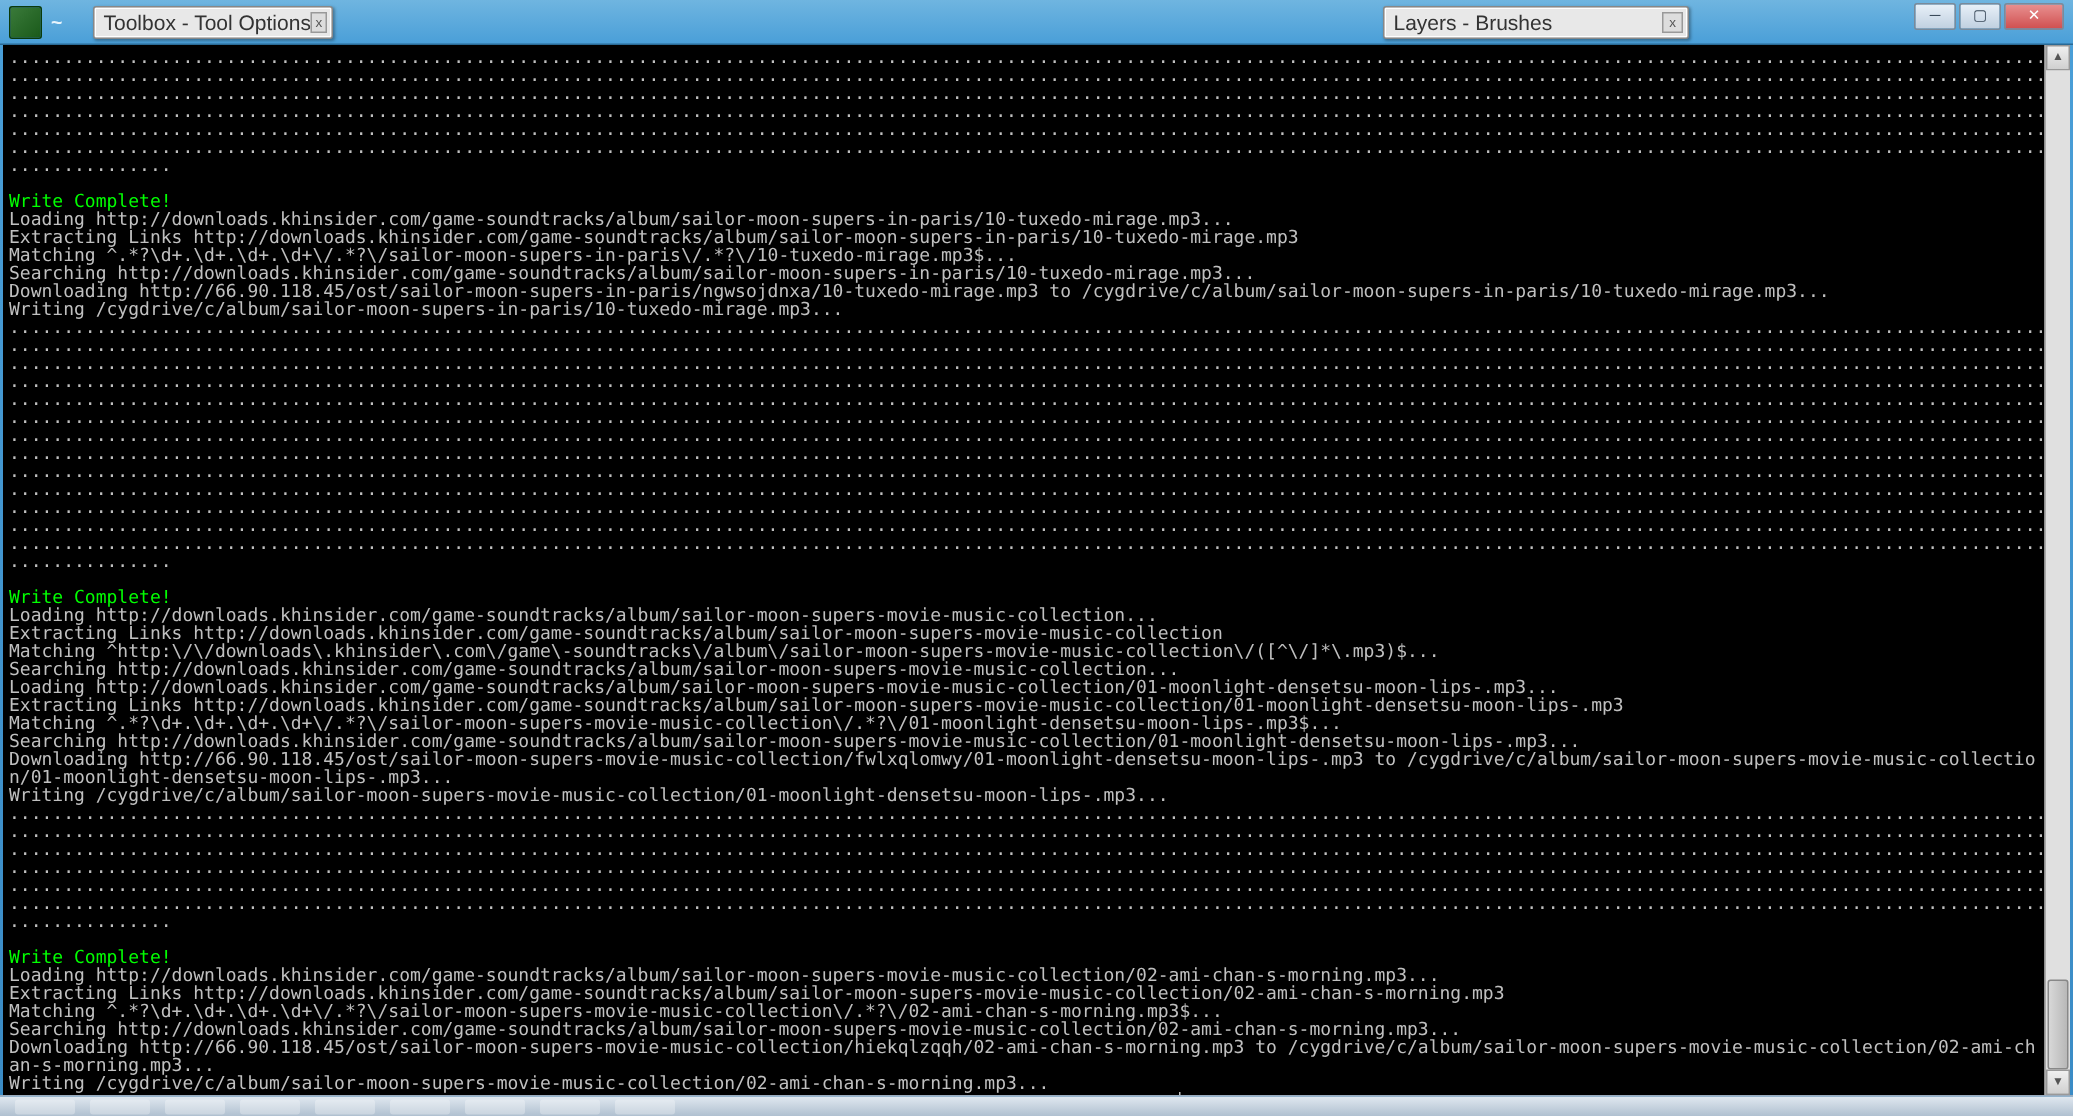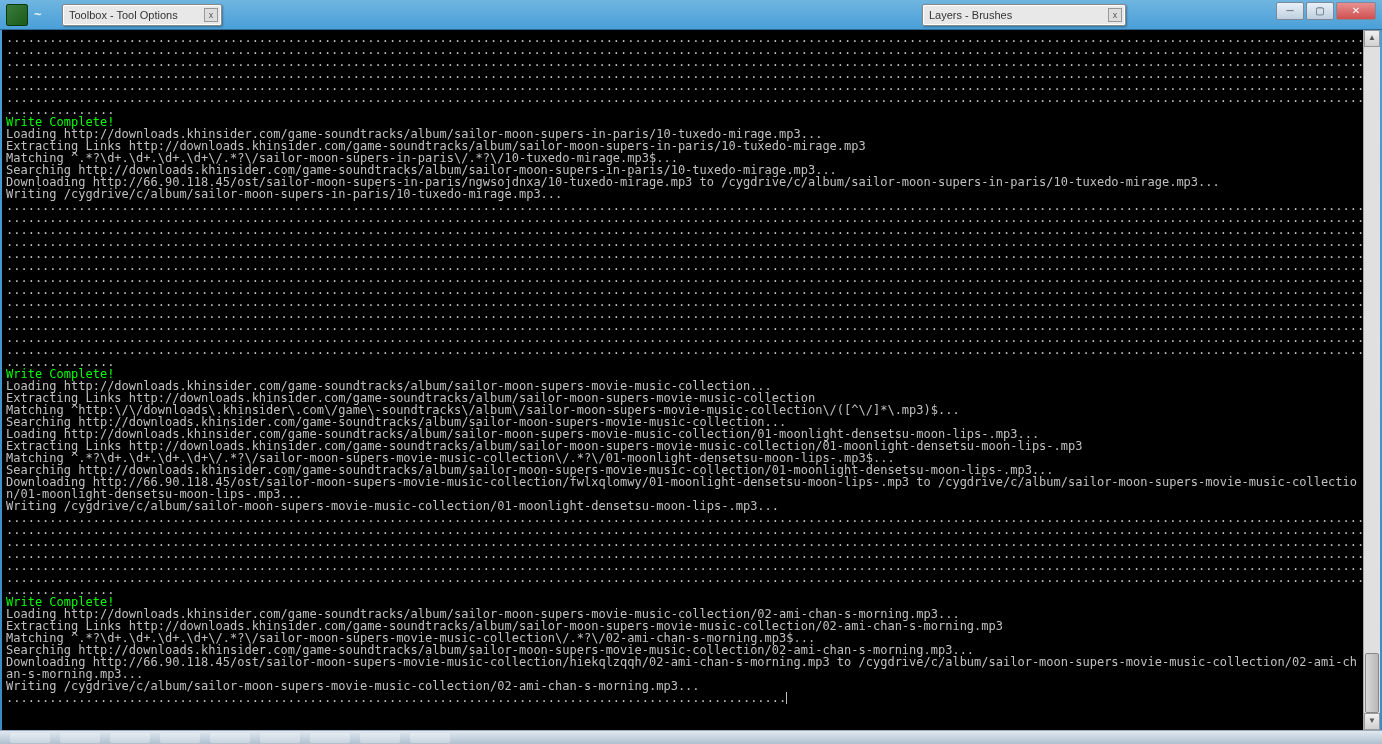--- a/index.html
+++ b/index.html
@@ -37,21 +37,21 @@
       position: absolute;
       background: #e8e8e8;
       border: 1px solid #888;
       height: 22px;
       display: flex;
       align-items: center;
       box-shadow: inset 0 0 0 1px #fff, 1px 1px 2px rgba(0,0,0,0.3);
       border-radius: 2px;
     }
     .float-title {
-      font-size: 11px;
+      font-size: 14px;
       color: #333;
       padding-left: 6px;
       flex: 1;
       white-space: nowrap;
     }
     .float-close {
       width: 14px;
       height: 14px;
       background: #ddd;
       border: 1px solid #999;
@@ -102,21 +102,21 @@
       background: #000;
       color: #c0c0c0;
       font-family: "Consolas", "Lucida Console", monospace;
       font-size: 12px;
       line-height: 12px;
       padding: 2px 4px;
       white-space: pre-wrap;
       word-break: break-all;
       overflow: hidden;
     }
-    .terminal .green { color: #00ff00; }
+    .terminal .green { color: #00ff00; margin-top: 12px; }
     .scrollbar {
       width: 17px;
       background: #e8e8e8;
       position: relative;
       border-left: 1px solid #aaa;
     }
     .scroll-arrow {
       height: 17px;
       background: linear-gradient(180deg, #f0f0f0, #d0d0d0);
       border: 1px solid #999;

